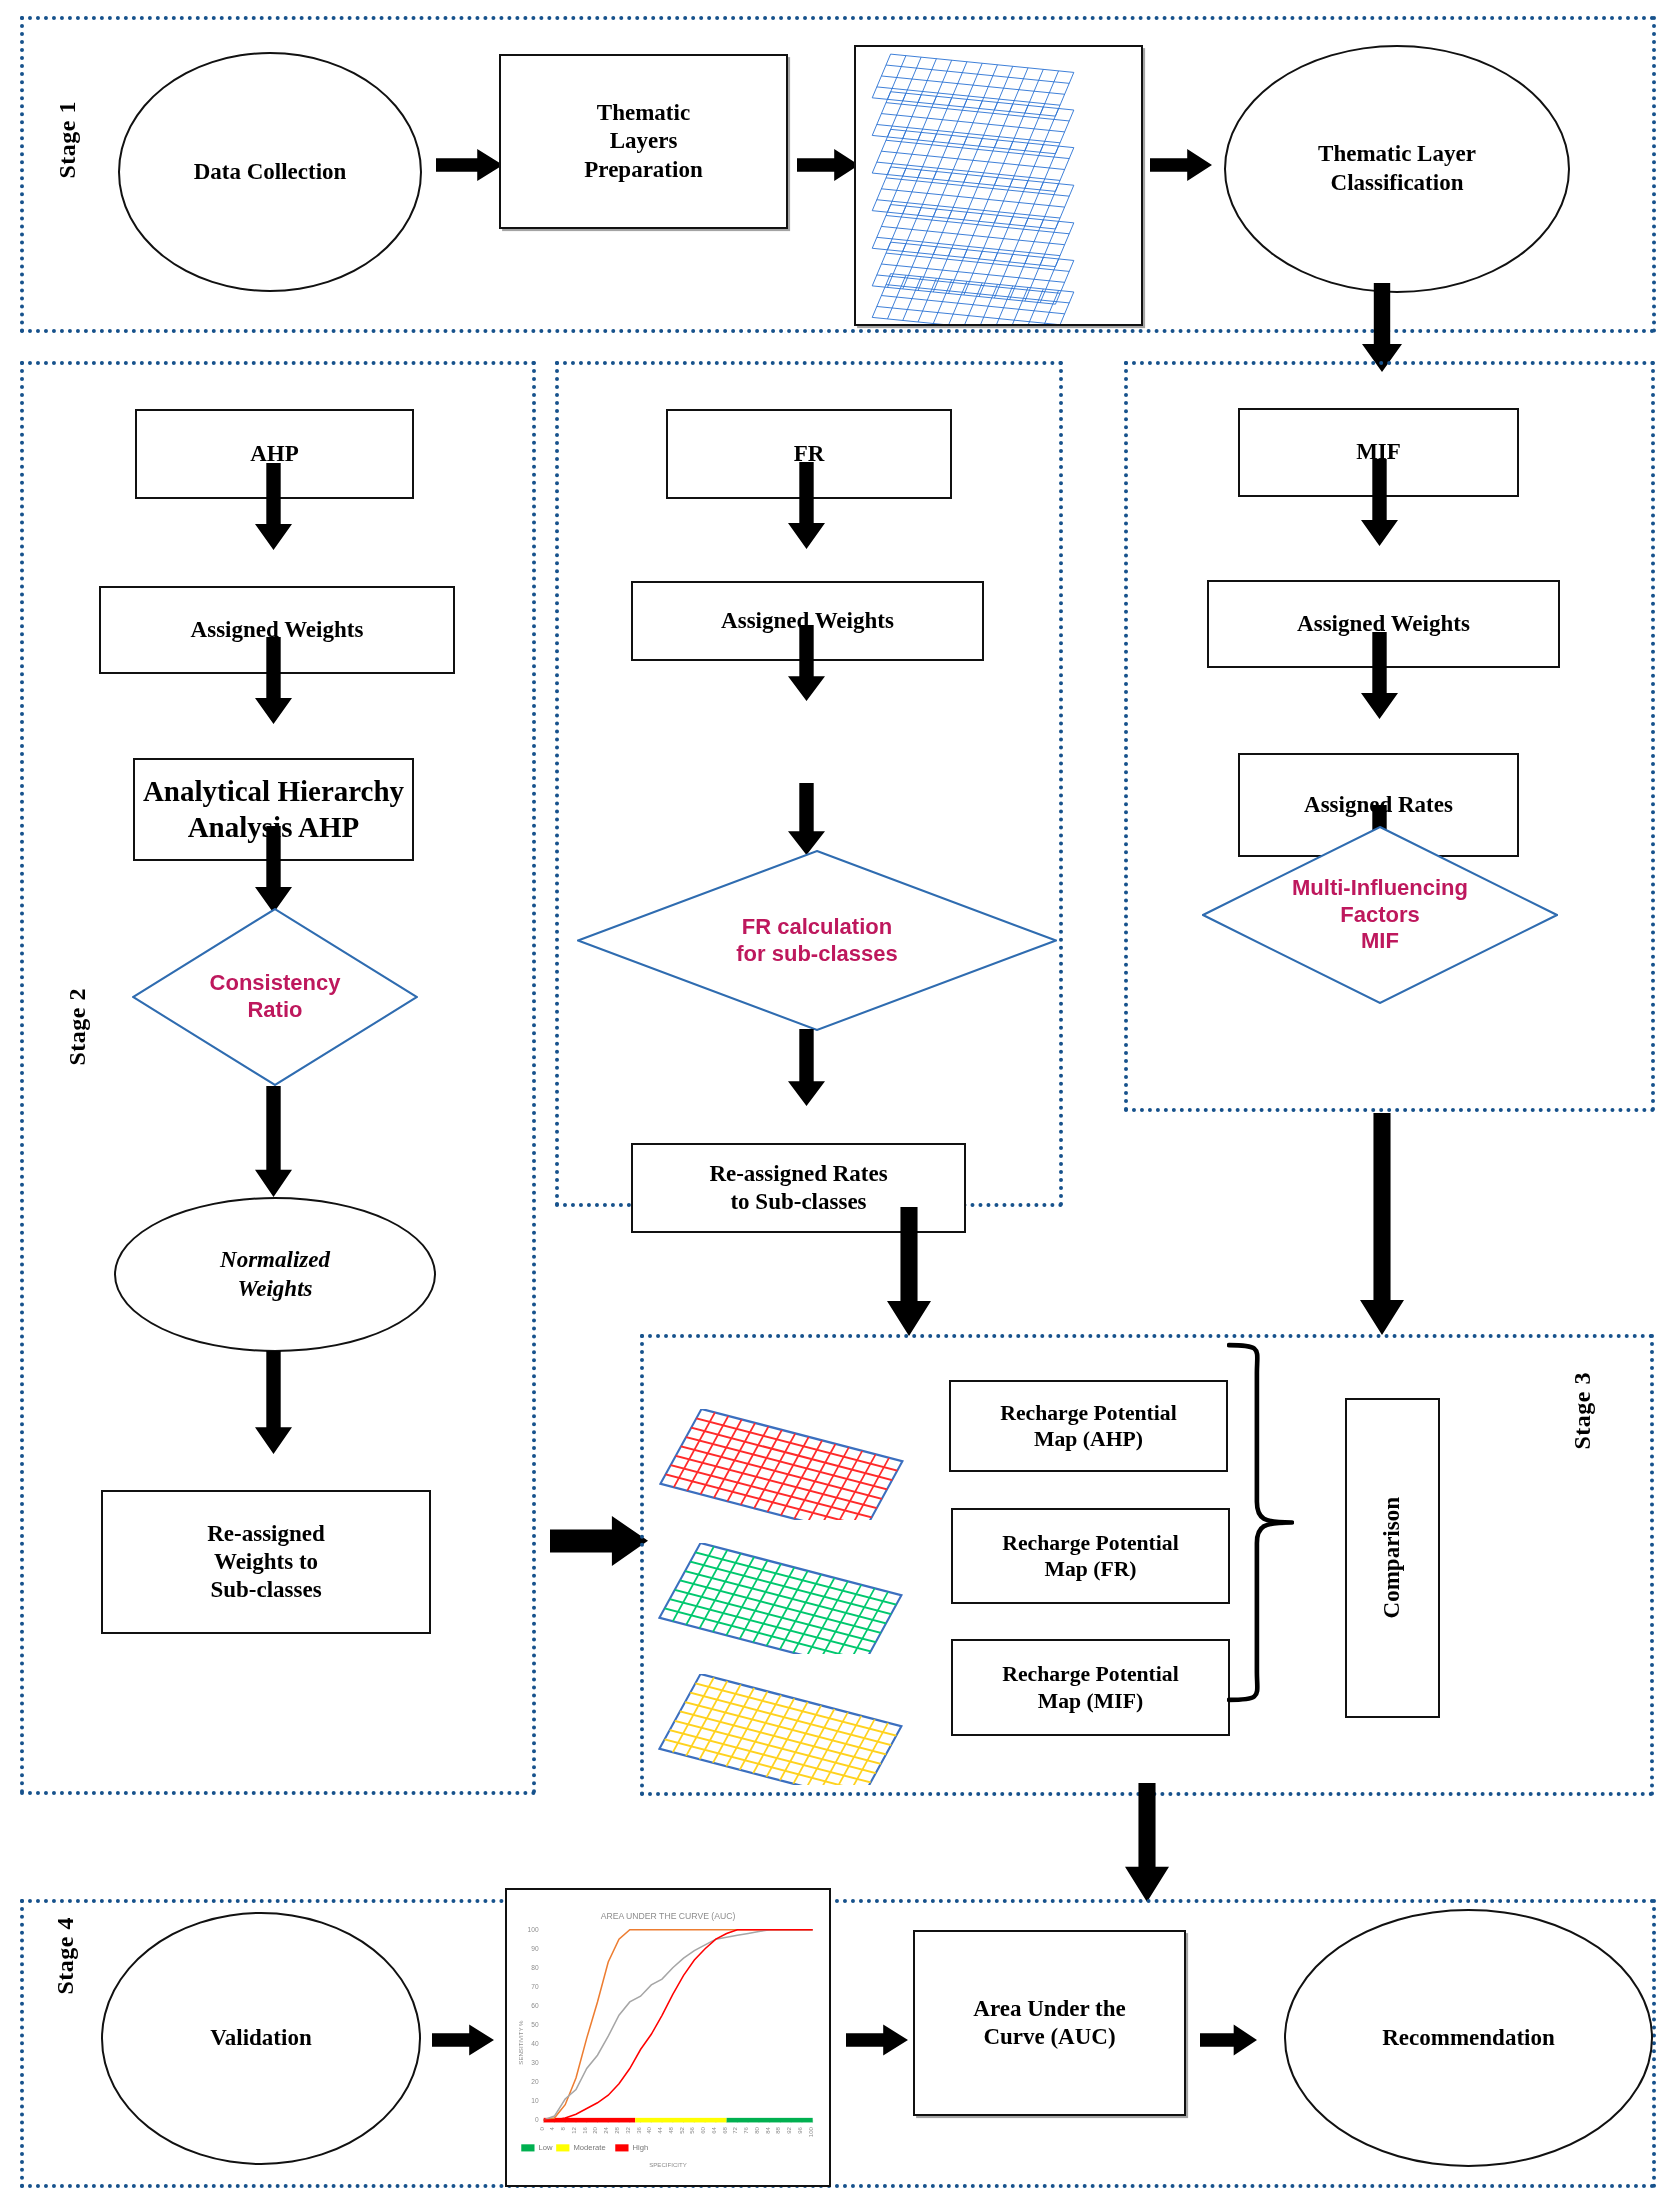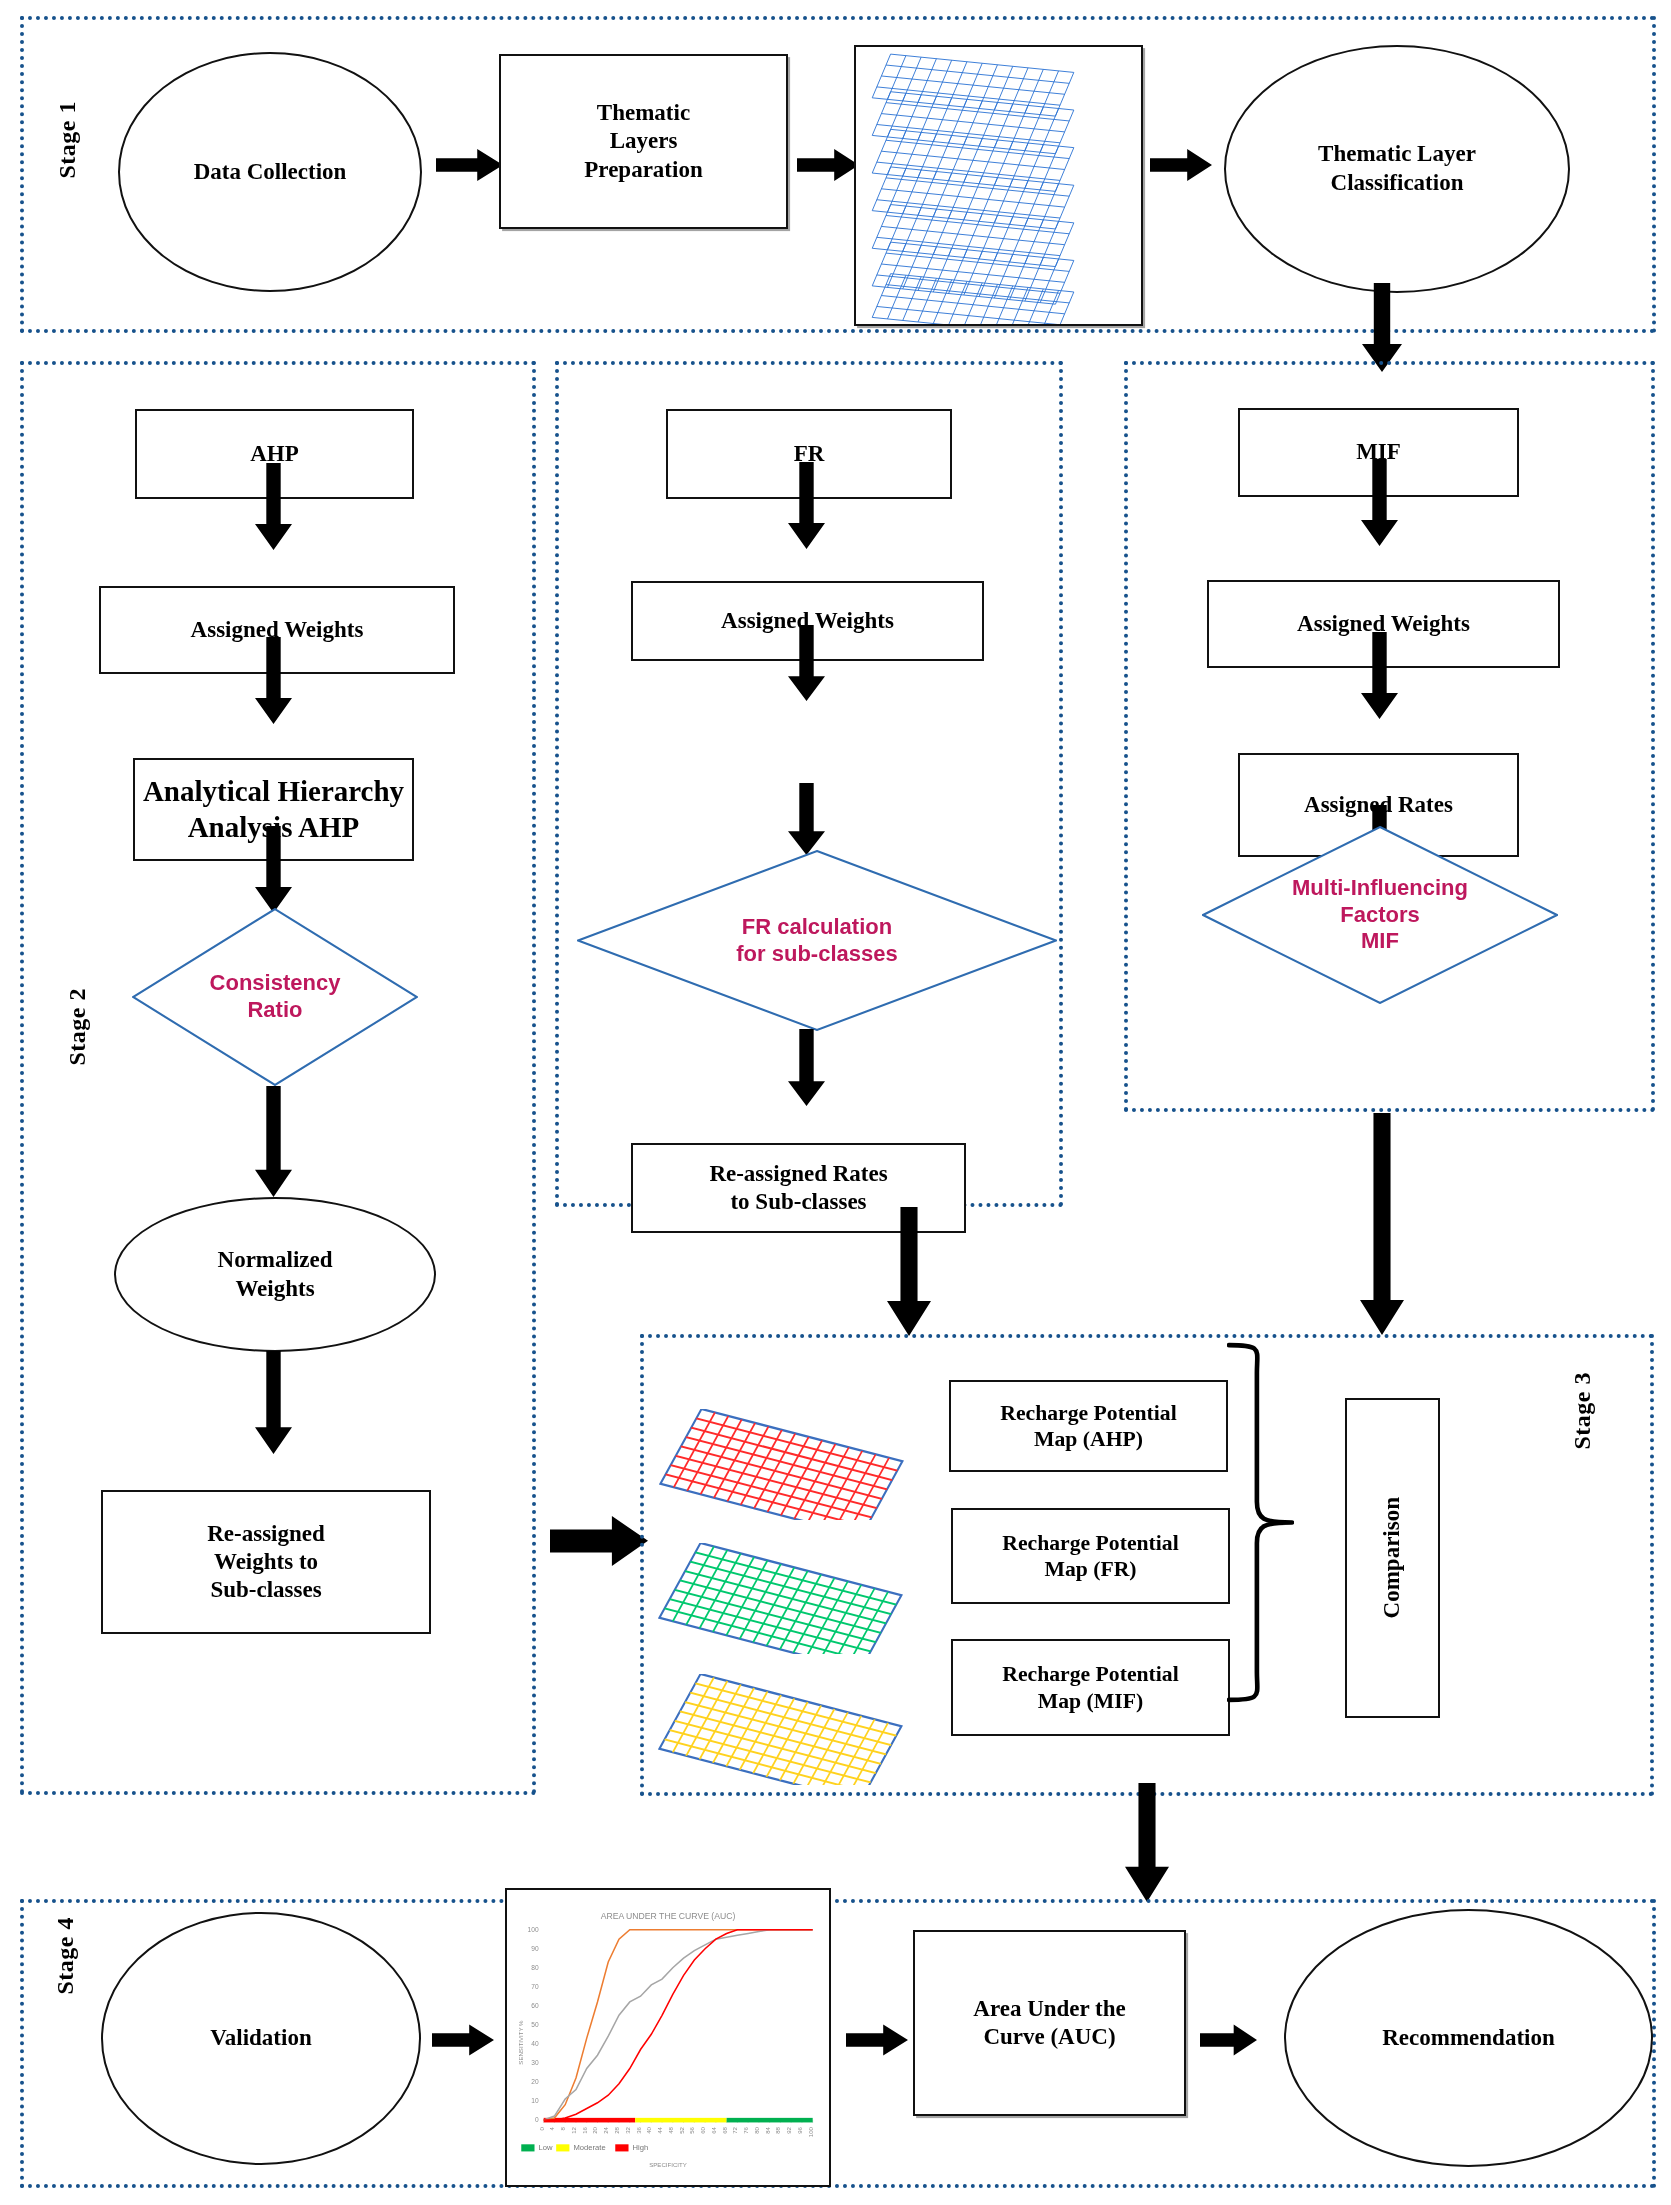--- a/index.html
+++ b/index.html
@@ -322,21 +322,21 @@
     <div class="dtext" style="white-space:pre-line;">Consistency
 Ratio</div>
   </div>
 
   <div class="arrow" style="left:255px; top:1086px; width:37px; height:111px;">
     <svg viewBox="0 0 72 215" preserveAspectRatio="none">
       <polygon points="22,0 50,0 50,162 72,162 36,215 0,162 22,162" fill="#000"></polygon>
     </svg>
   </div>
 
-  <div class="node-ellipse" style="left:114px; top:1197px; width:322px; height:155px; white-space:pre-line;">Normalized
+  <div class="node-ellipse" style="left:114px; top:1197px; width:322px; height:155px; white-space:pre-line;font-style:italic;">Normalized
 Weights</div>
 
   <div class="arrow" style="left:255px; top:1351px; width:37px; height:103px;">
     <svg viewBox="0 0 72 200" preserveAspectRatio="none">
       <polygon points="22,0 50,0 50,148 72,148 36,200 0,148 22,148" fill="#000"></polygon>
     </svg>
   </div>
 
   <div class="node-rect plain" style="left:101px; top:1454px; width:330px; height:144px; white-space:pre-line;">Re-assigned
 Weights to

